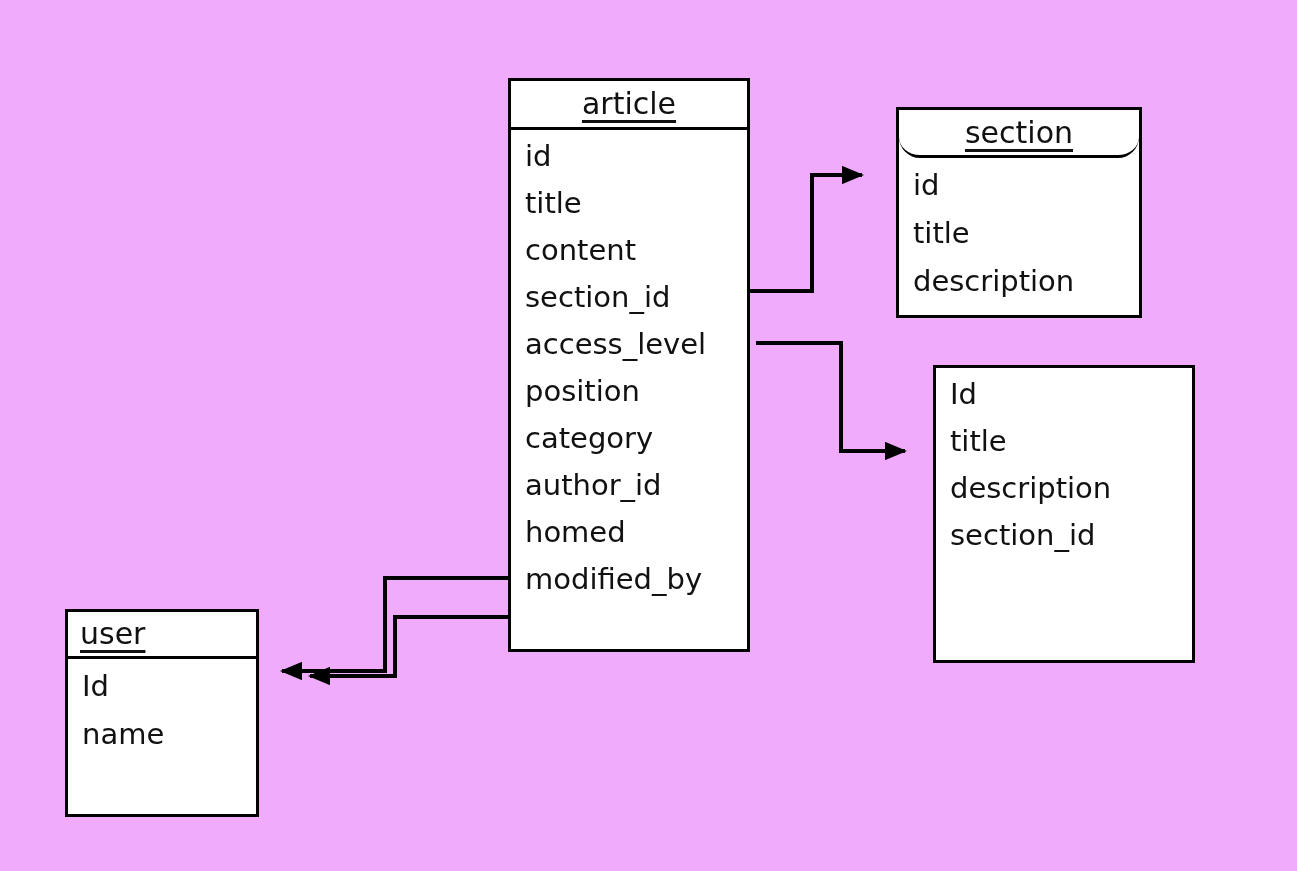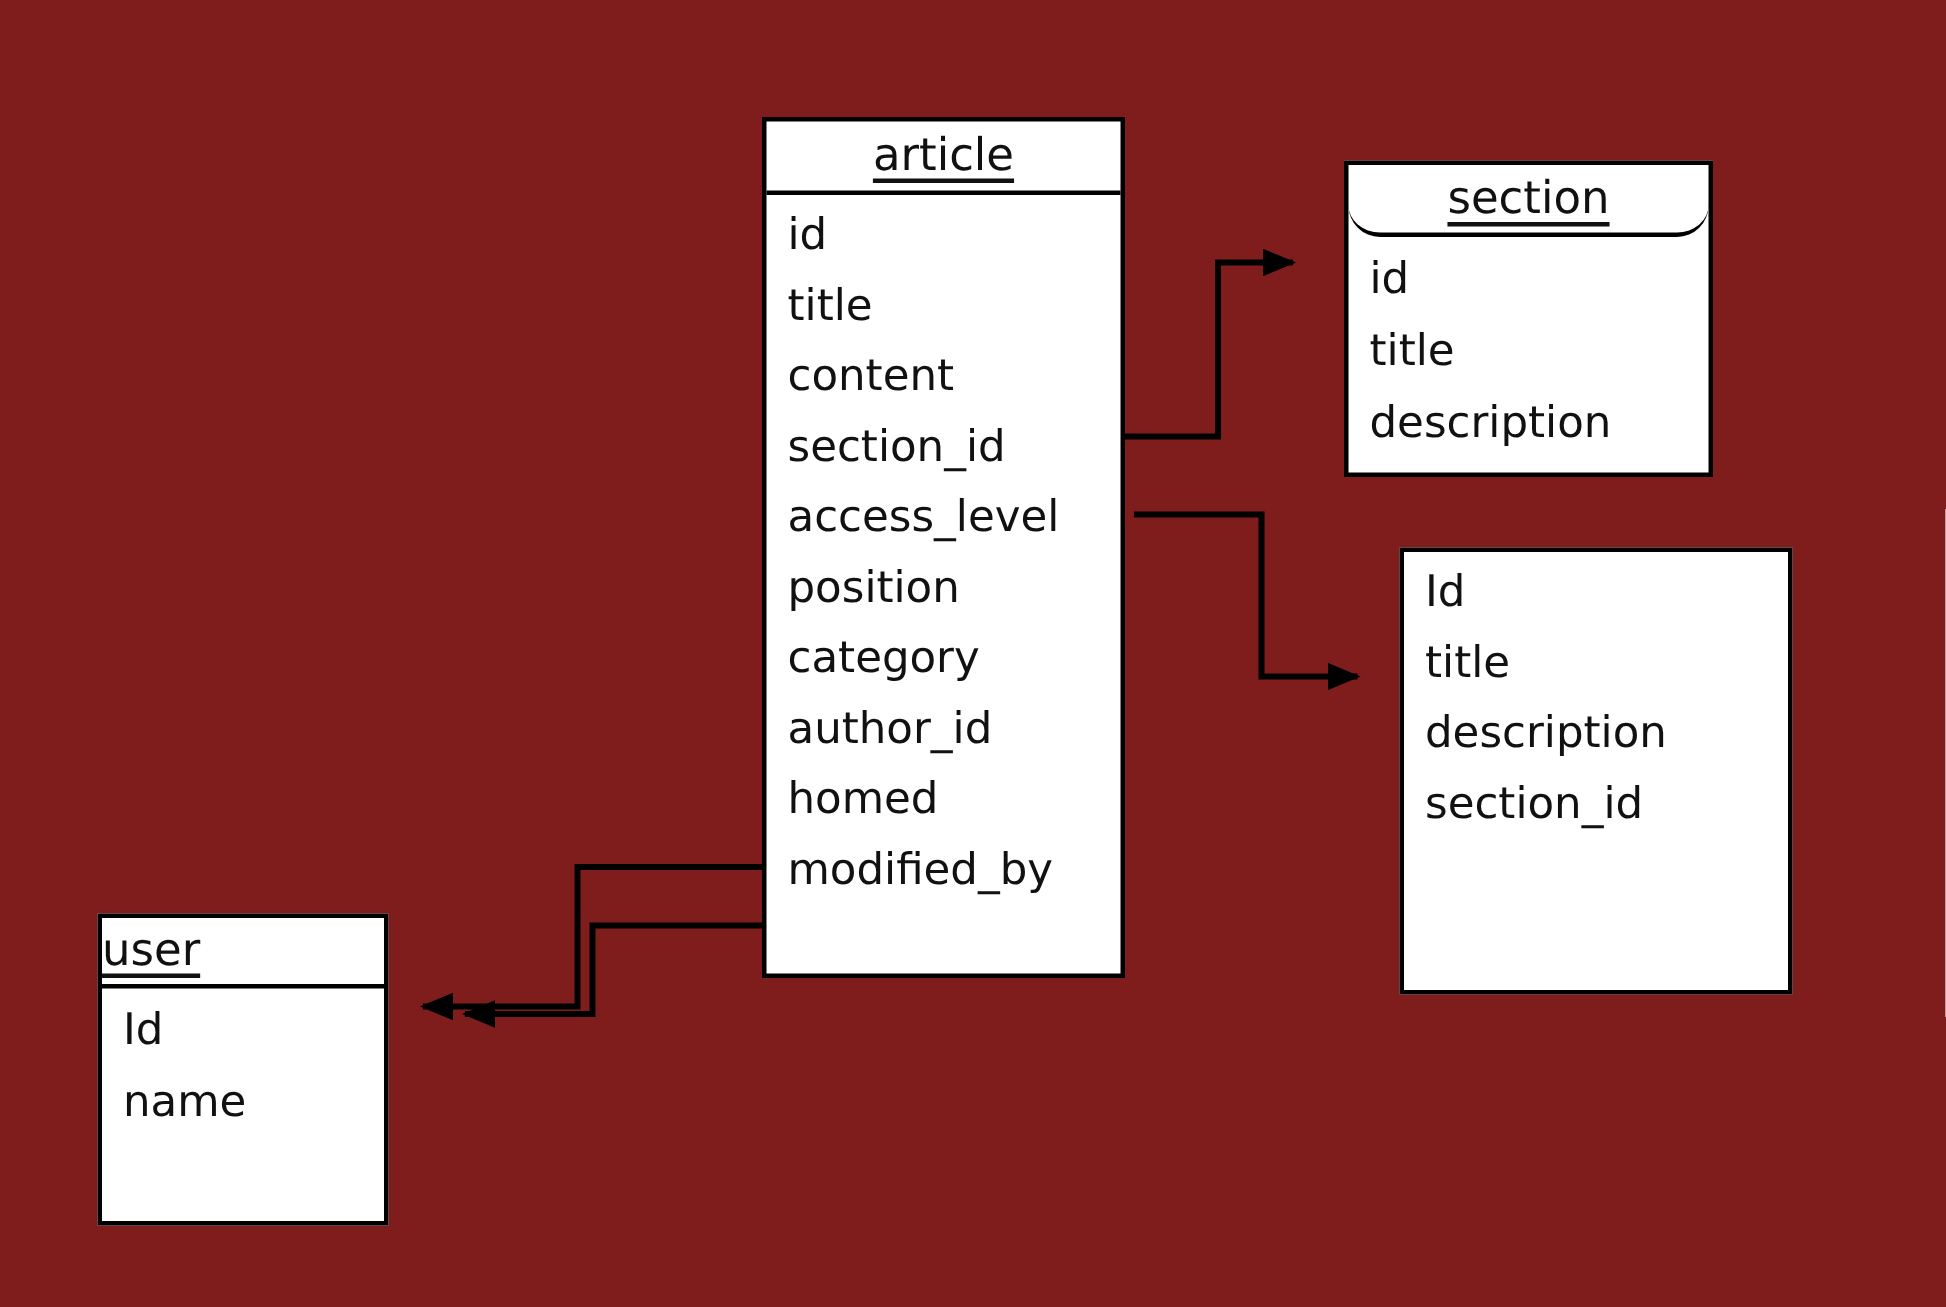--- a/index.html
+++ b/index.html
@@ -5,21 +5,21 @@
   html, body {
     margin: 0;
     padding: 0;
     background: #ffffff;
     font-family: "DejaVu Sans", "Liberation Sans", sans-serif;
   }
   .canvas {
     position: relative;
     width: 1297px;
     height: 871px;
-    background: #7f1d1d;
+    background: #f0abfc;
     overflow: hidden;
   }
   .arrows {
     position: absolute;
     left: 0;
     top: 0;
     width: 1297px;
     height: 871px;
   }
   .arrows path.rel {
@@ -68,21 +68,21 @@
   #tbl-section .tbl-header { height: 48px; line-height: 45px; border-radius: 21px; }
   #tbl-section .fields li { line-height: 48px; }
 
   
   #tbl-category { left: 933px; top: 365px; width: 262px; height: 298px; }
   #tbl-category .tbl-header { height: 62px; line-height: 62px; }
   #tbl-category .fields li { line-height: 47px; }
 
   
   #tbl-user { left: 65px; top: 609px; width: 194px; height: 208px; }
-  #tbl-user .tbl-header { height: 47px; line-height: 44px; text-align: left; }
+  #tbl-user .tbl-header { height: 47px; line-height: 44px; text-align: left; padding-left: 12px; }
   #tbl-user .fields li { line-height: 48px; }
 </style>
 </head>
 <body>
 
 <div class="canvas">
 
   <svg class="arrows" viewBox="0 0 1297 871" xmlns="http://www.w3.org/2000/svg">
     <defs>
       <marker id="ah" markerWidth="5.5" markerHeight="4.6" refX="5" refY="2.3" orient="auto" markerUnits="strokeWidth">

